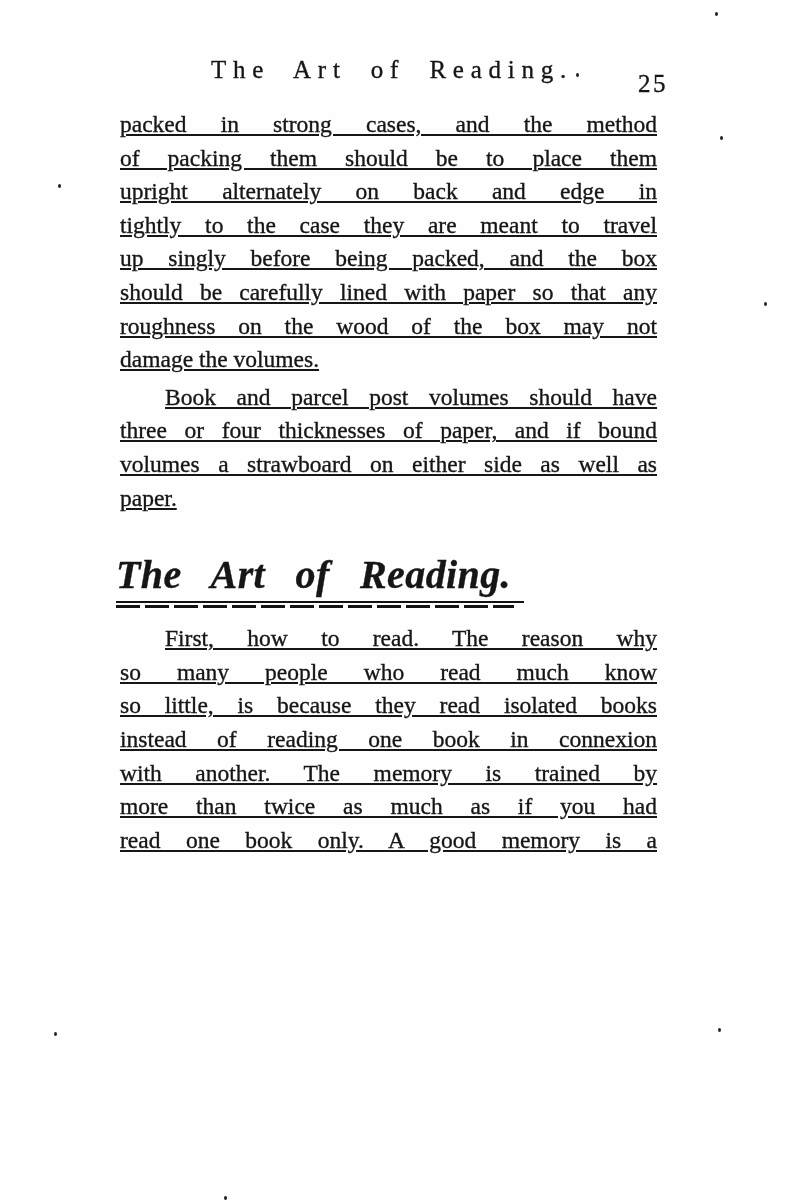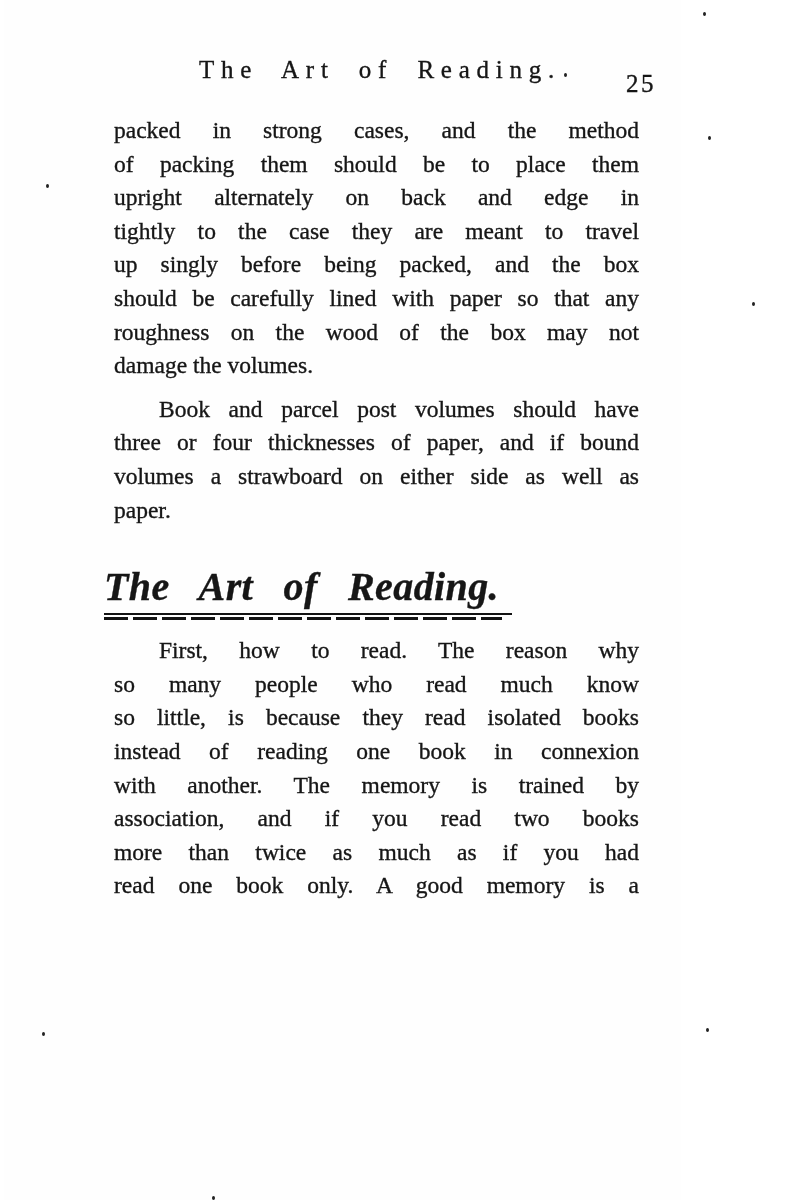--- a/index.html
+++ b/index.html
@@ -3,21 +3,21 @@
 <meta charset="utf-8">
 <style>
   html, body {
     margin: 0; padding: 0;
     width: 785px; height: 1200px;
     background: #ffffff;
     overflow: hidden;
   }
   .scan-page {
     position: absolute;
-    left: 4px; top: 0;
+    left: 16px; top: 0;
     width: 677px; height: 1200px;
     background: #fefefe;
     color: #161616;
     font-family: "Liberation Serif", "DejaVu Serif", serif;
     -webkit-text-stroke: 0.35px currentColor;
   }
   
   .running-header {
     position: absolute;
     left: 100px; top: 56px;
@@ -36,21 +36,21 @@
     margin-top: 13px;
   }
   
   .text-column {
     position: absolute;
     left: 100px; top: 104px;
     width: 545px;
     font-size: 23.5px;
     line-height: 33.6px;
   }
-  .paragraph { margin: 10px; }
+  .paragraph { margin: 4px; text-decoration: underline; }
   .line {
     text-align: justify;
     text-align-last: left;
     white-space: nowrap; 
   }
   .line { white-space: normal; }
   .line.just { text-align-last: justify; }
   .line.indent { padding-left: 45px; }
   
   .section-heading {
@@ -111,21 +111,20 @@
       <div class="section-heading"><span class="heading-text">The Art of Reading.</span><div class="heading-rules">
           <div class="rule-thin"></div>
           <div class="rule-broken"></div>
         </div></div>
       <div class="paragraph">
         <div class="line just indent">First, how to read.  The reason why</div>
         <div class="line just">so many people who read much know</div>
         <div class="line just">so little, is because they read isolated books</div>
         <div class="line just">instead of reading one book in connexion</div>
         <div class="line just">with another.  The memory is trained by</div>
-        <div class="line just">association, and if you read two books</div>
         <div class="line just">more than twice as much as if you had</div>
         <div class="line just">read one book only.  A good memory is a</div>
       </div>
     </div>
 
   <div id="specks-root">
       <div class="speck" style="left: 699px; top: 12px;"></div>
       <div class="speck" style="left: 560px; top: 73px;"></div>
       <div class="speck" style="left: 42px; top: 184px;"></div>
       <div class="speck" style="left: 704px; top: 136px;"></div>

